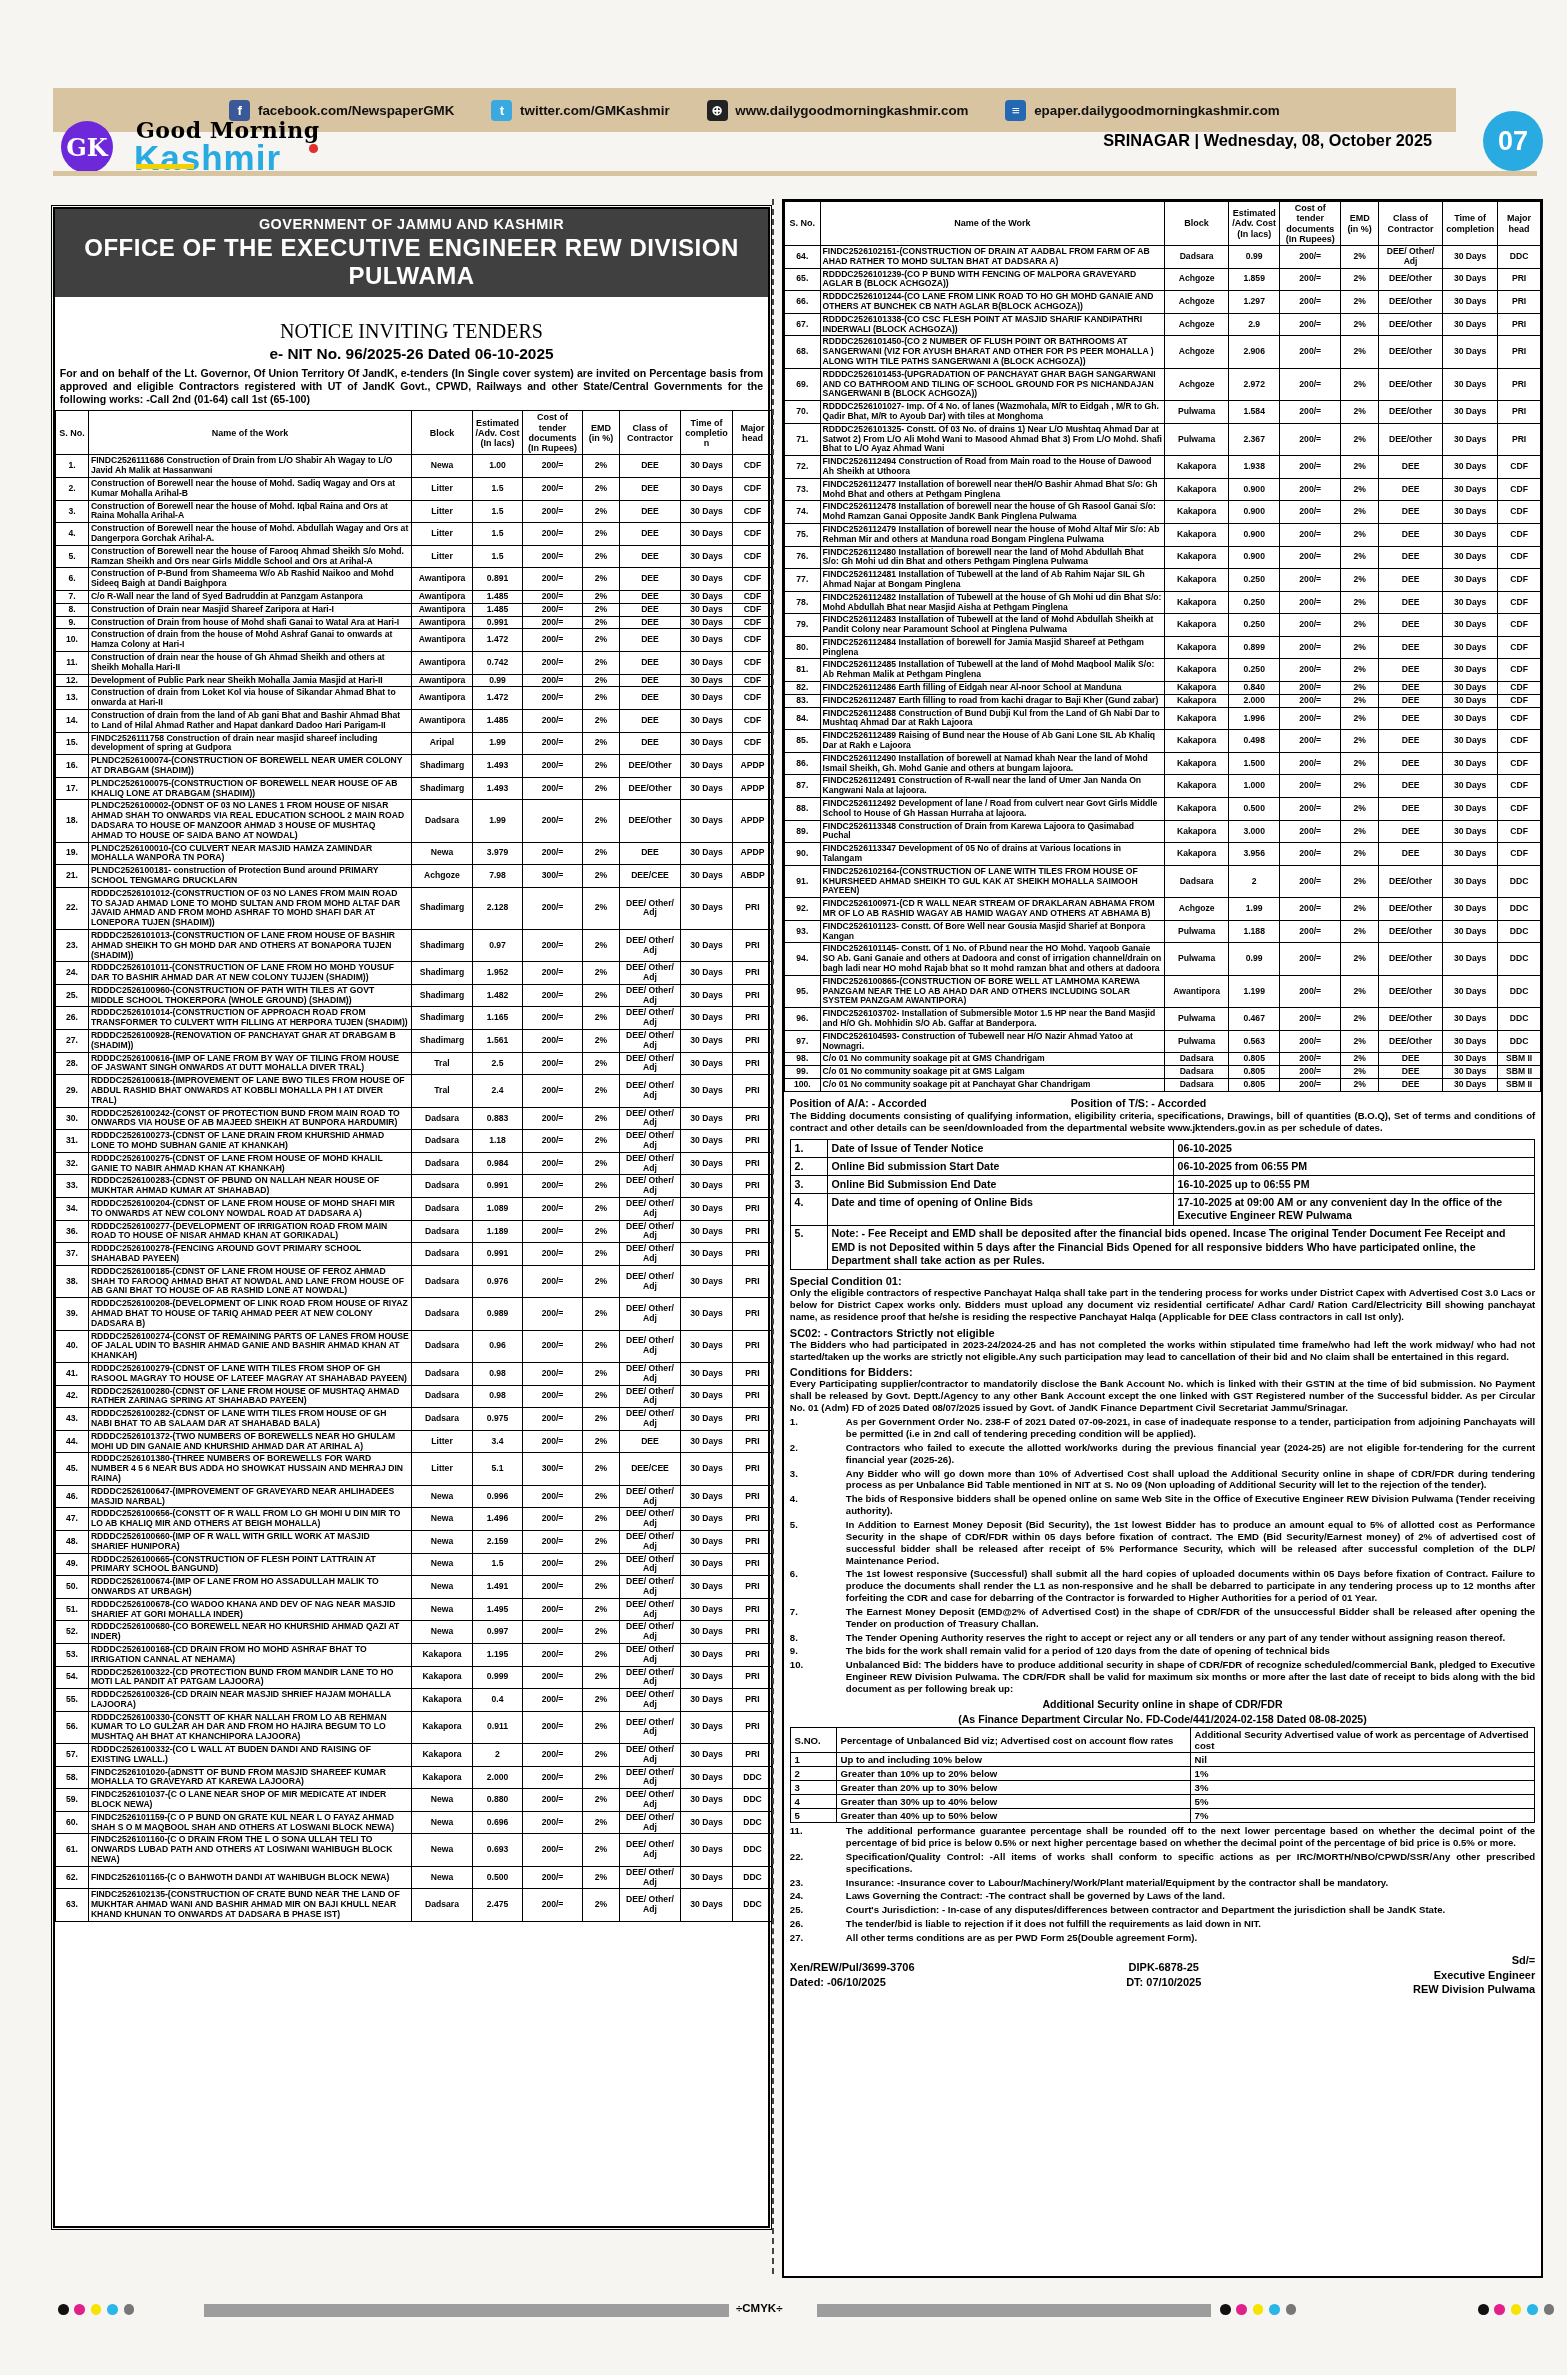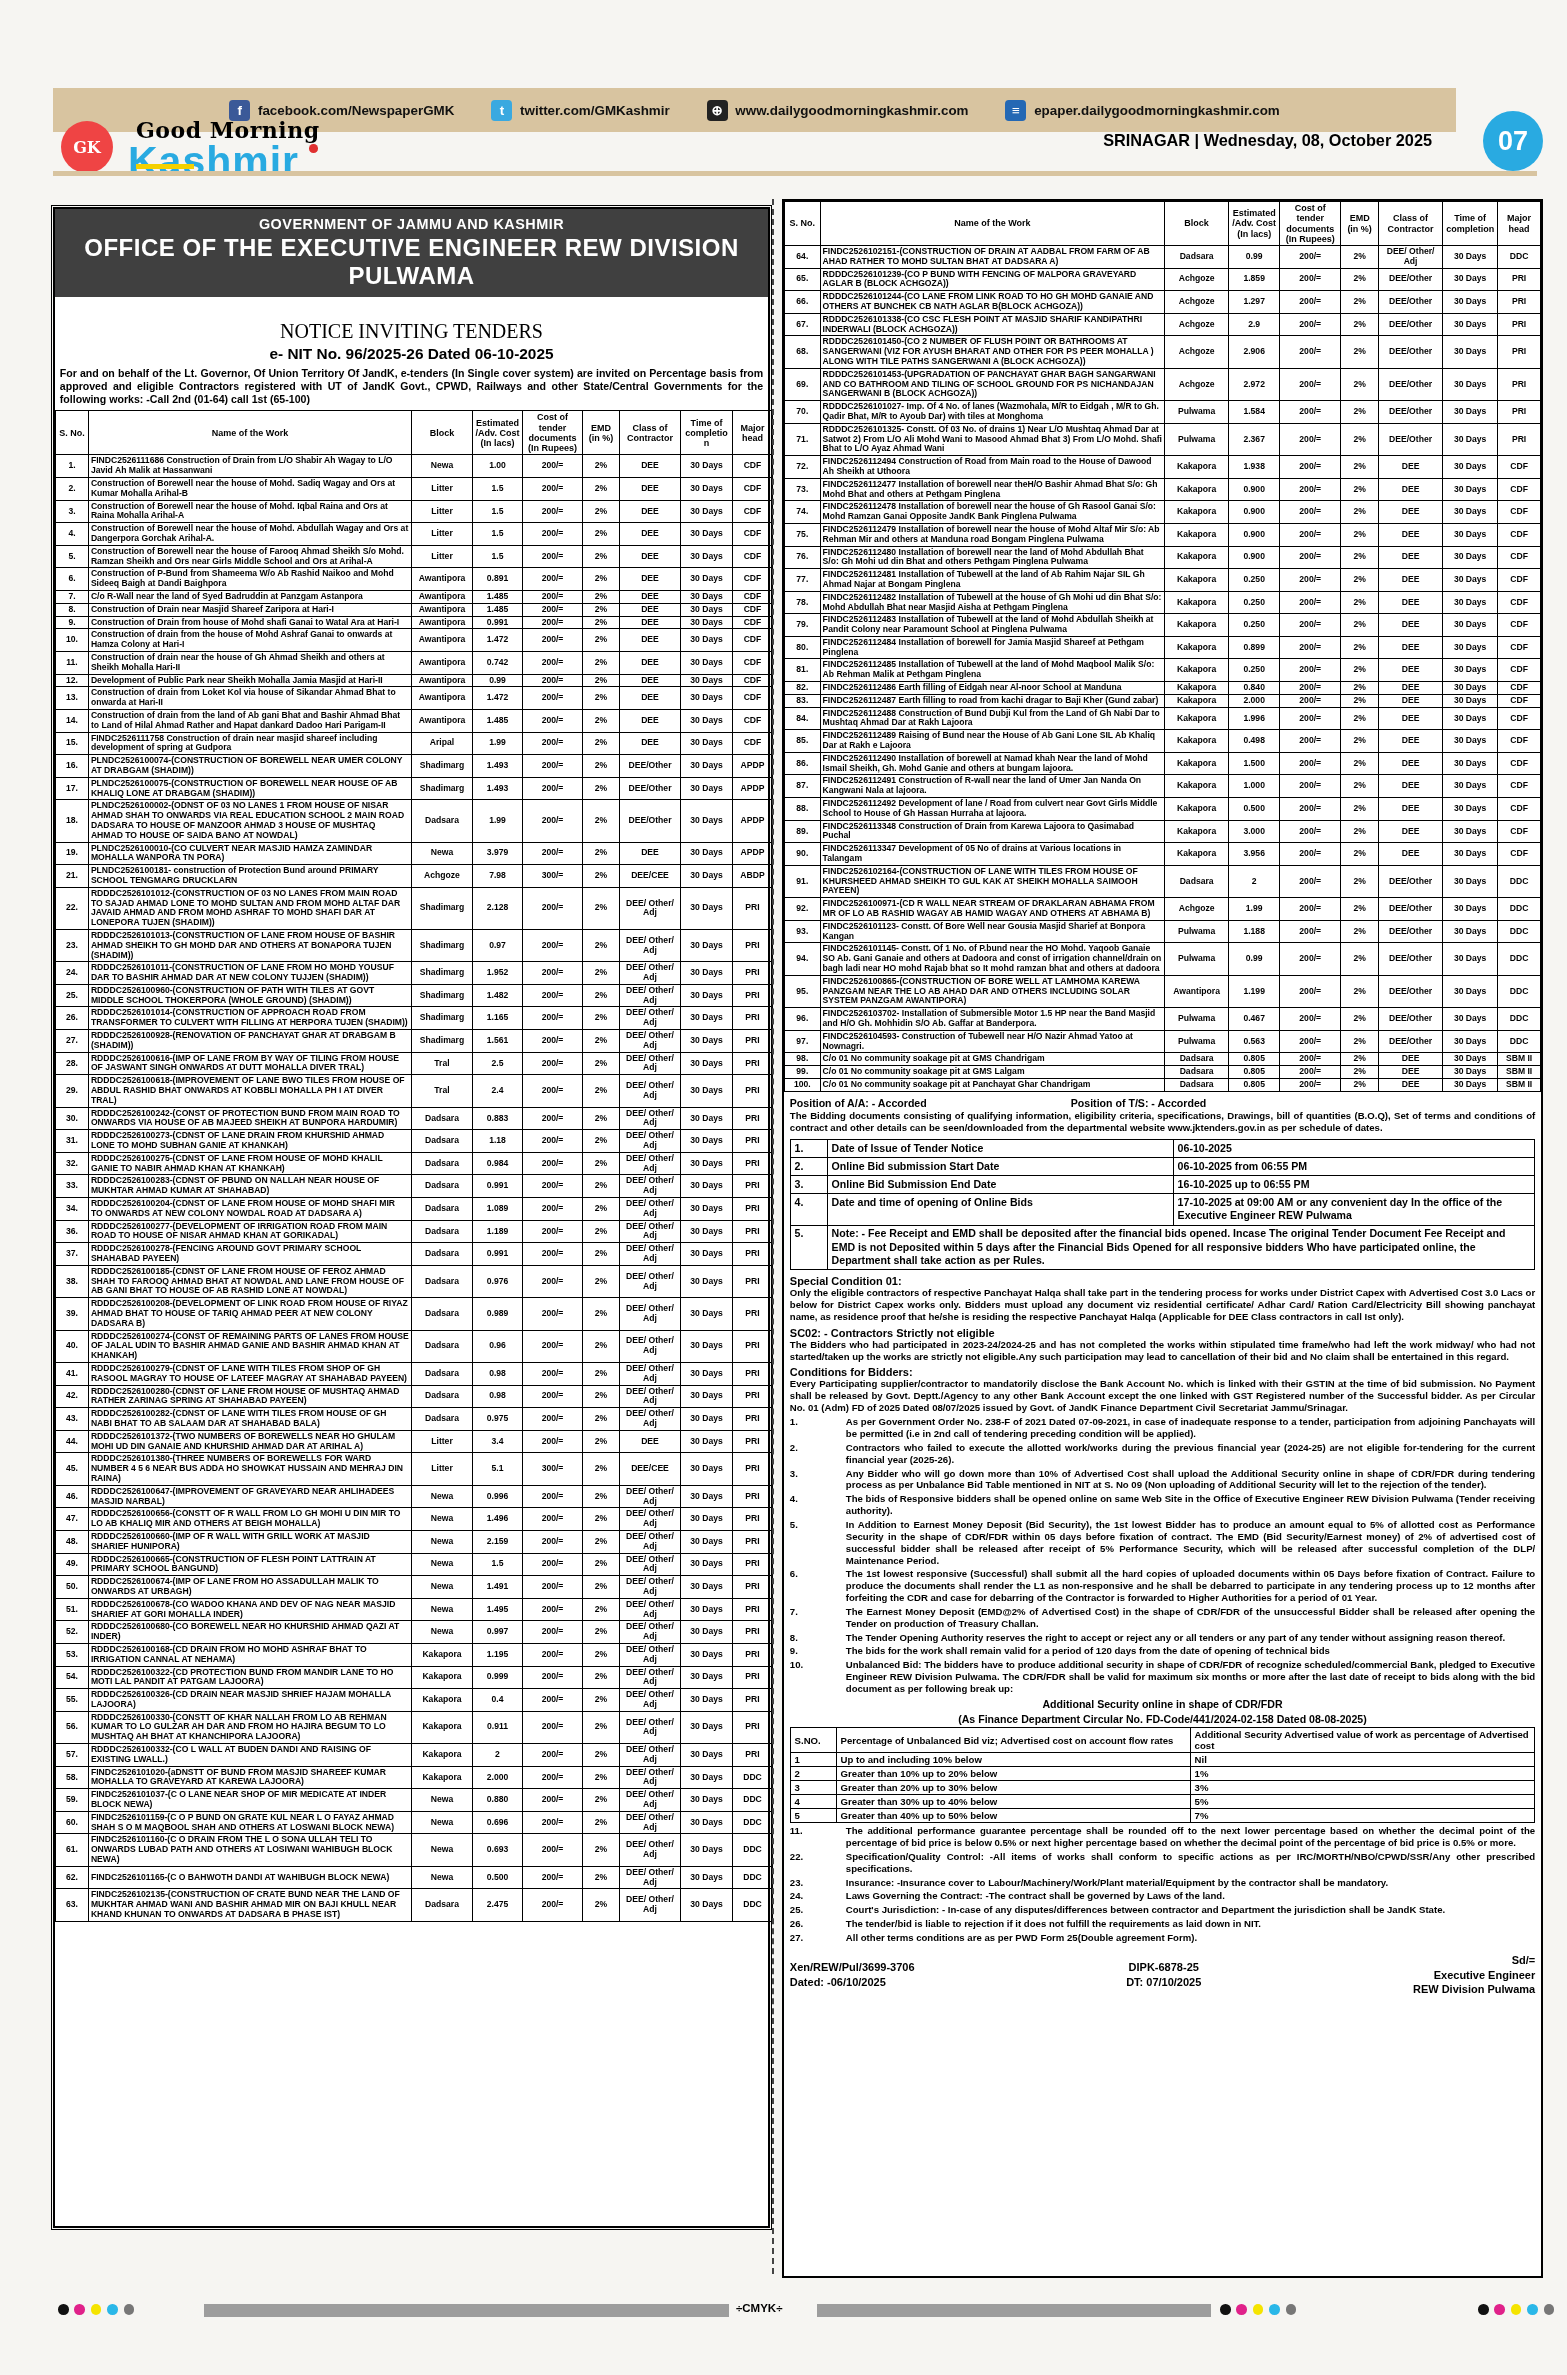--- a/index.html
+++ b/index.html
@@ -3,23 +3,23 @@
 <meta charset="utf-8">
 <style>
   html,body{margin:0;padding:0;}
   body{width:1568px;height:2376px;position:relative;background:#f6f5f2;font-family:"Liberation Sans",sans-serif;color:#000;}
   .abs{position:absolute;}
   
   .banner{left:53px;top:88px;width:1403px;height:44px;background:#d8c4a0;display:flex;align-items:center;justify-content:center;gap:37px;}
   .blink{display:flex;align-items:center;gap:7.7px;font-size:13.4px;font-weight:700;color:#111;}
   .sicon{width:21px;height:21px;border-radius:3.8px;color:#fff;display:flex;align-items:center;justify-content:center;font-size:13.4px;font-weight:700;}
   .fb{background:#3b5998;} .tw{background:#3aa9e0;} .gl{background:#222;} .ep{background:#2468b4;}
-  .gkcircle{left:61px;top:121px;width:52px;height:52px;border-radius:50%;background:#ef4444;color:#fff;display:flex;align-items:center;justify-content:center;font-size:16px;font-weight:700;font-family:"DejaVu Serif",serif;}
+  .gkcircle{left:61px;top:121px;width:52px;height:52px;border-radius:50%;background:#6d28d9;color:#fff;display:flex;align-items:center;justify-content:center;font-size:24px;font-weight:700;font-family:"DejaVu Serif",serif;}
   .gm{left:136px;top:117px;font-family:"DejaVu Serif",serif;font-size:22px;font-weight:700;letter-spacing:0.5px;}
-  .km{left:128px;top:138px;font-size:41px;font-weight:800;color:#29aae1;letter-spacing:1px;}
+  .km{left:134px;top:138px;font-size:35px;font-weight:800;color:#29aae1;letter-spacing:1px;}
   .kdot{left:309px;top:144px;width:8.6px;height:8.6px;border-radius:50%;background:#e03030;}
   .kbar{left:136px;top:164px;width:58px;height:4.8px;background:#f4d000;}
   .rule{left:53px;top:171px;width:1484px;height:4.8px;background:#d8c4a0;}
   .dateline{left:961px;top:131px;width:471px;text-align:right;font-size:16.3px;font-weight:700;}
   .pagenum{left:1483px;top:111px;width:60px;height:60px;border-radius:50%;background:#29aae1;color:#fff;display:flex;align-items:center;justify-content:center;font-size:27px;font-weight:800;}
   
   .leftblock{left:53px;top:207px;width:713px;height:2017px;border:2.9px solid #000;outline:1px solid #000;outline-offset:1.9px;background:#fff;}
   .rightblock{left:782px;top:199px;width:757px;height:2075px;border:2.9px solid #000;background:#fff;}
   .divider{left:772px;top:199px;width:0;height:2075px;border-left:2.9px dashed #444;}
   .blackhead{background:#404040;color:#fff;text-align:center;padding:6.7px 1.9px 7.7px 1.9px;}

